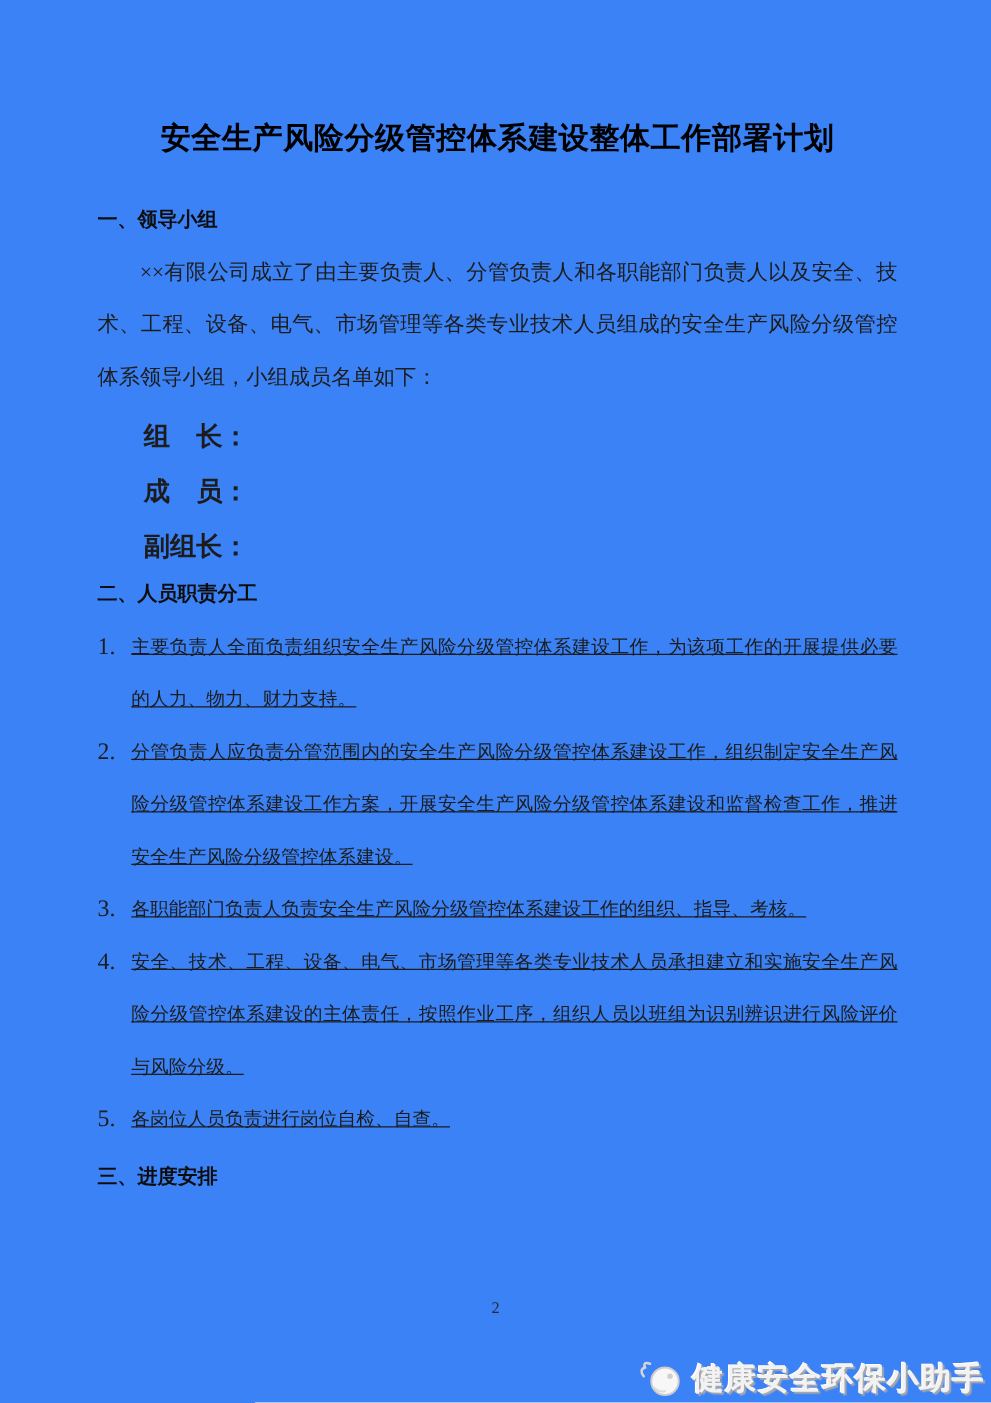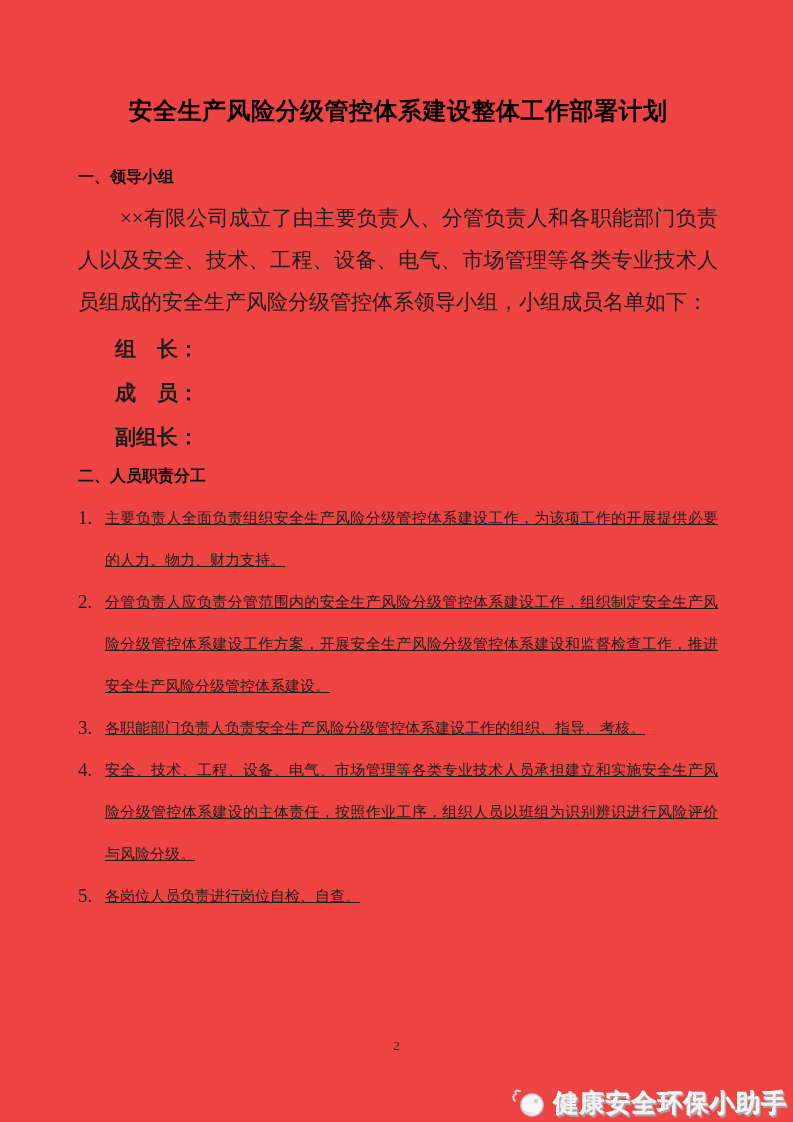--- a/index.html
+++ b/index.html
@@ -1,20 +1,20 @@
 <!DOCTYPE html>
 <html lang="zh"><head>
 <meta charset="utf-8">
 <style>
   html, body { margin: 0; padding: 0; background: #ffffff; }
   .page {
     position: relative;
     width: 793px;
     height: 1122px;
-    background: #ef4444;
+    background: #3b82f6;
     overflow: hidden;
     color: #1c1c1c;
     font-family: "Liberation Serif", "DejaVu Serif", serif;
   }
   .content {
     position: absolute;
     left: 78px;
     top: 0;
     width: 640px;
   }
@@ -34,21 +34,21 @@
     font-size: 16px;
     line-height: 30px;
     color: #0d0d0d;
     margin: 0;
   }
   .h-first  { margin-top: 34px; }
   .h-second { margin-top: 2px; }
   .h-third  { margin-top: 10px; }
   .lead-para {
     margin: 5px 0 0 0;
-    font-size: 21px;
+    font-size: 17px;
     line-height: 42px;
     text-indent: 2em;
     text-align: justify;
     color: #1c1c1c;
   }
   .roles {
     margin-top: 4px;
     padding-left: 37px;
     font-weight: bold;
   }
@@ -140,20 +140,21 @@
       <div class="duty-item">
         <span class="duty-num">4.</span>
         <span class="duty-text">安全、技术、工程、设备、电气、市场管理等各类专业技术人员承担建立和实施安全生产风险分级管控体系建设的主体责任，按照作业工序，组织人员以班组为识别辨识进行风险评价与风险分级。</span>
       </div>
       <div class="duty-item">
         <span class="duty-num">5.</span>
         <span class="duty-text">各岗位人员负责进行岗位自检、自查。</span>
       </div>
     </div>
 
+    <h2 class="sec-heading h-third">三、进度安排</h2>
 
   </div>
 
   <div class="page-number">2</div>
 
   <div class="watermark">
     <svg class="wm-icon" viewBox="0 0 36 30" xmlns="http://www.w3.org/2000/svg" aria-hidden="true">
       <path d="M4 13 Q0 8 5 6 Q3 1 9 3" fill="none" stroke="#d6d6d6" stroke-width="2" stroke-linecap="round"></path>
       <circle cx="21" cy="17" r="11" fill="#f7f7f7" stroke="#cccccc" stroke-width="1.6"></circle>
       <circle cx="25" cy="13" r="2.2" fill="#cfcfcf"></circle>

